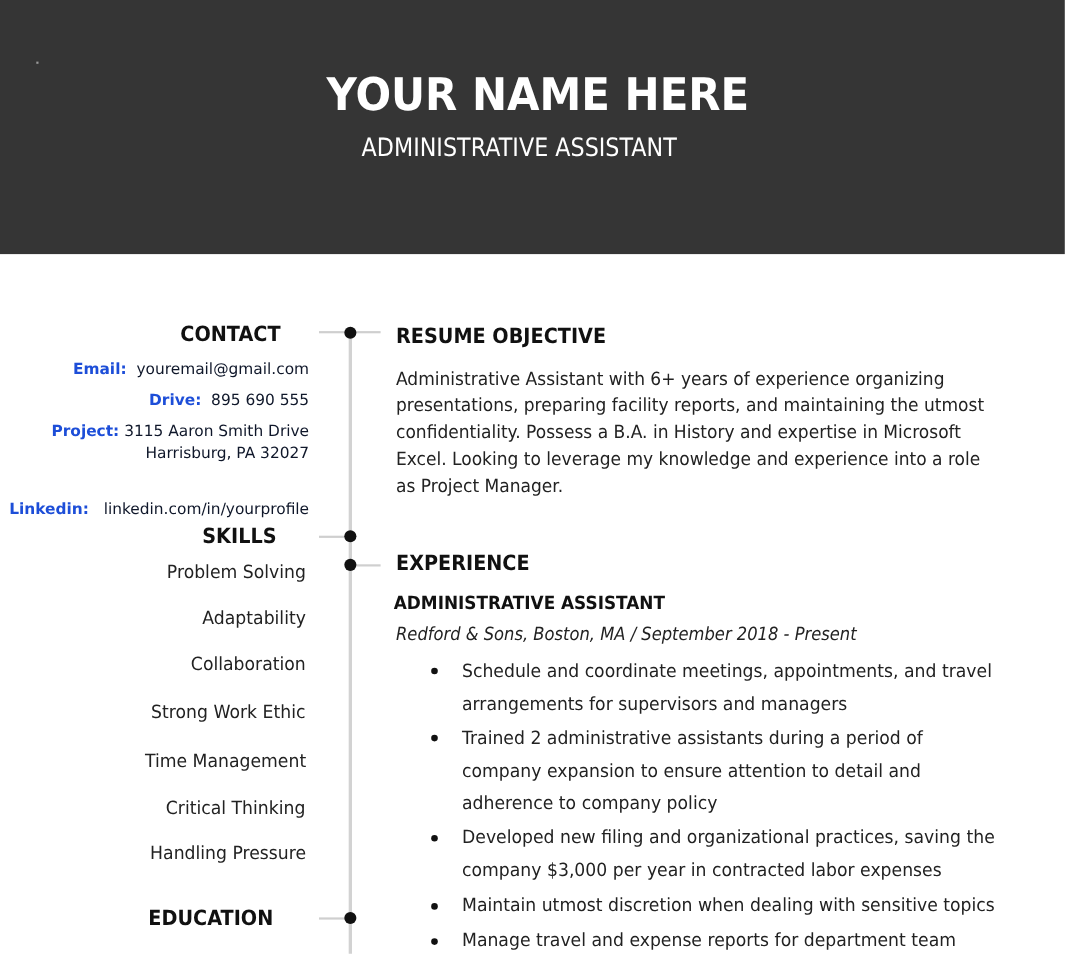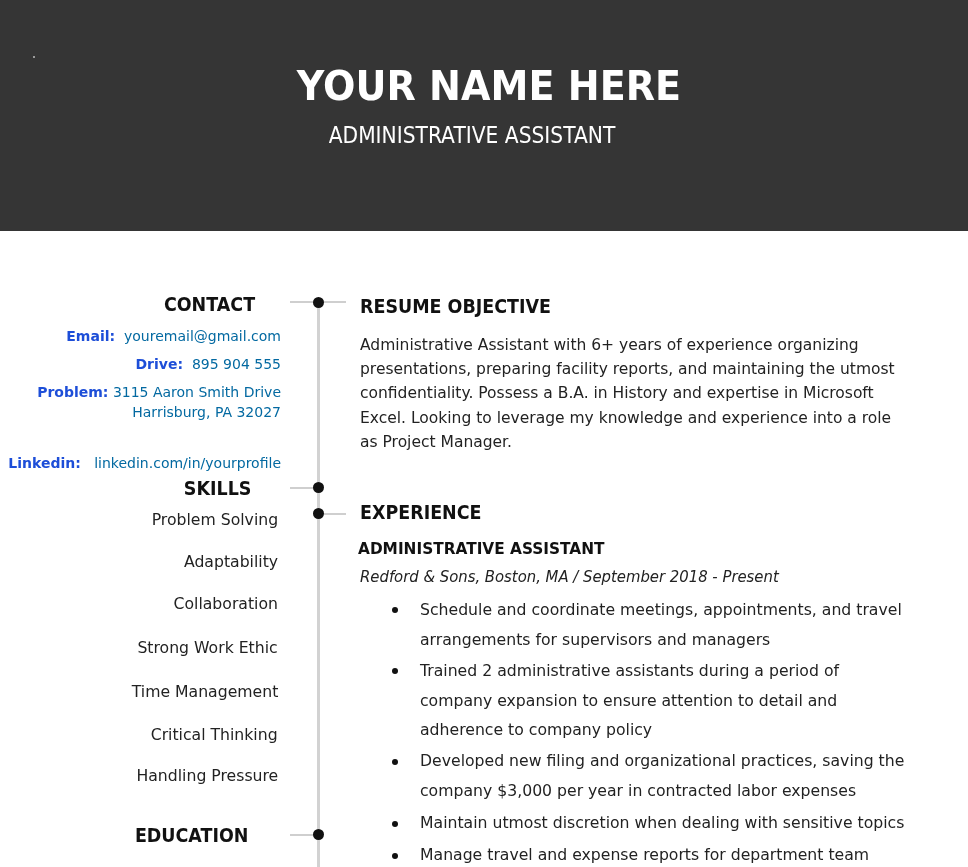--- a/index.html
+++ b/index.html
@@ -27,21 +27,21 @@
   
   .vline { position: absolute; left: 317px; top: 305px; width: 3px; height: 570px; background: #d2d2d2; }
   .hline { position: absolute; height: 2px; background: #cfcfcf; }
   .dot { position: absolute; width: 11px; height: 11px; border-radius: 50%; background: #111111; }
   .sec-title-left {
     position: absolute; font-weight: bold; font-size: 19px; color: #111; text-align: right;
     font-family: "DejaVu Sans", sans-serif; transform: scaleX(0.92); transform-origin: right center;
   }
   .contact-line { position: absolute; right: 687px; font-size: 14px; white-space: nowrap; text-align: right; }
   .contact-line b { font-weight: bold; color: #1d4ed8; }
-  .contact-line span { color: #0369a1; }
+  .contact-line span { color: #0f172a; }
   .skill { position: absolute; right: 690px; font-size: 16.5px; color: #222; white-space: nowrap; text-align: right; transform: scaleX(0.95); transform-origin: right center; }
 
   
   .sec-title-right {
     position: absolute; left: 360px; font-weight: bold; font-size: 19px; color: #111;
     transform: scaleX(0.92); transform-origin: left center; white-space: nowrap;
   }
   .objective {
     position: absolute; left: 360px; top: 333px; width: 560px; font-size: 16.5px; line-height: 24.2px; color: #222;
     transform: scaleX(0.94); transform-origin: left top;
@@ -77,24 +77,24 @@
 <div class="dot" style="left:313px; top:829px;"></div>
 
 <div class="sec-title-left" style="right:713px; top:293px;">CONTACT</div>
 
 <div class="contact-line" style="top:328px;">
   <b>Email:</b>&nbsp;
   <span>youremail@gmail.com</span>
 </div>
 <div class="contact-line" style="top:356px;">
   <b>Drive:</b>&nbsp;
-  <span>895 904 555</span>
+  <span>895 690 555</span>
 </div>
 <div class="contact-line" style="top:384px;">
-  <b>Problem:</b>
+  <b>Project:</b>
   <span>3115 Aaron Smith Drive</span>
 </div>
 <div class="contact-line" style="top:404px;">
   <span>Harrisburg, PA 32027</span>
 </div>
 <div class="contact-line" style="top:455px;">
   <b>Linkedin:</b>&nbsp;&nbsp;
   <span>linkedin.com/in/yourprofile</span>
 </div>
 

